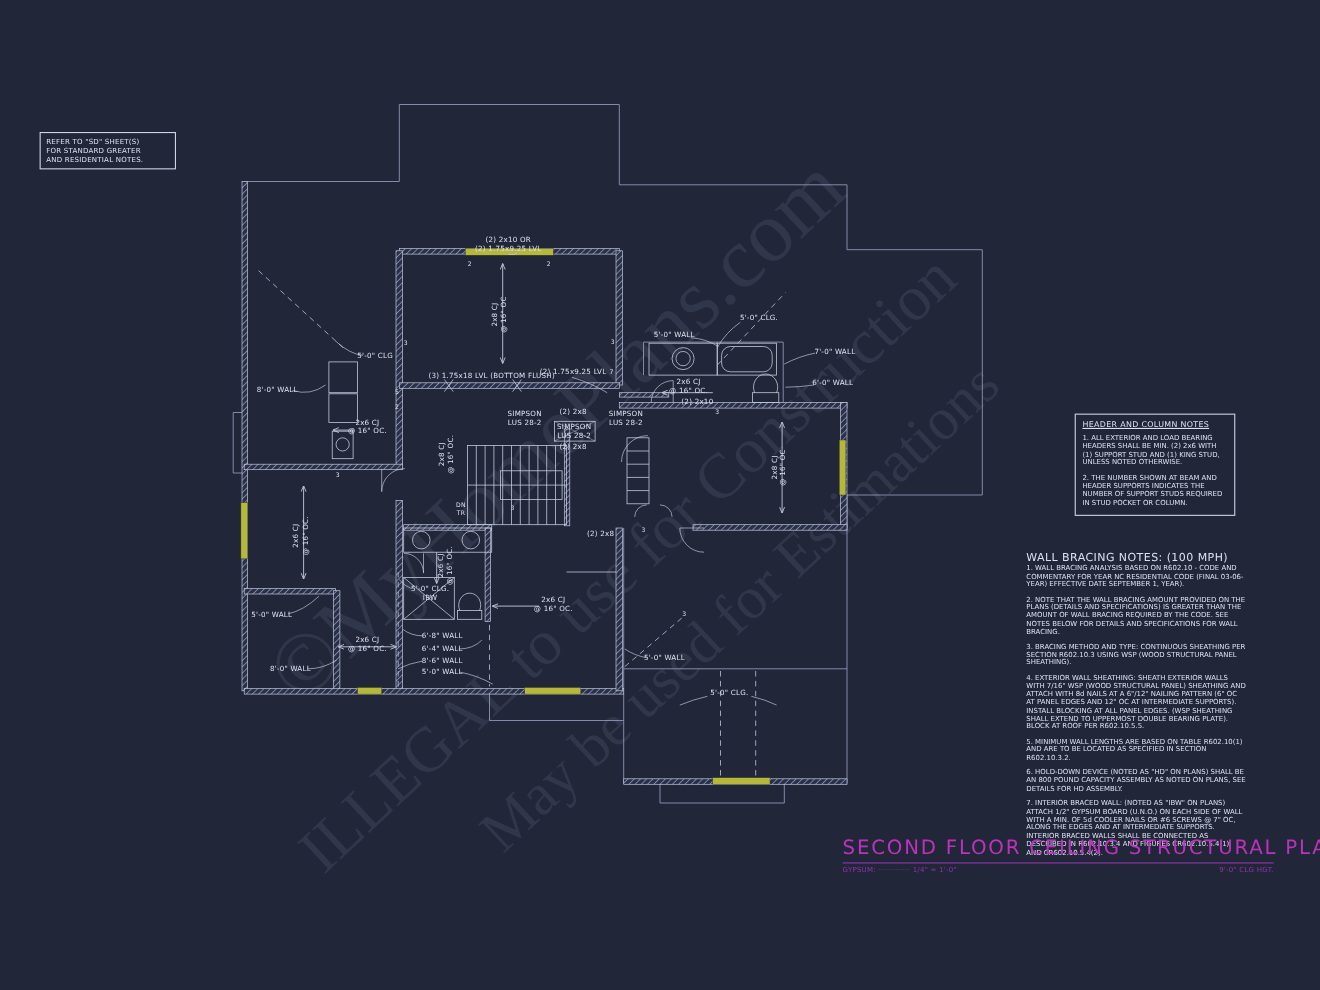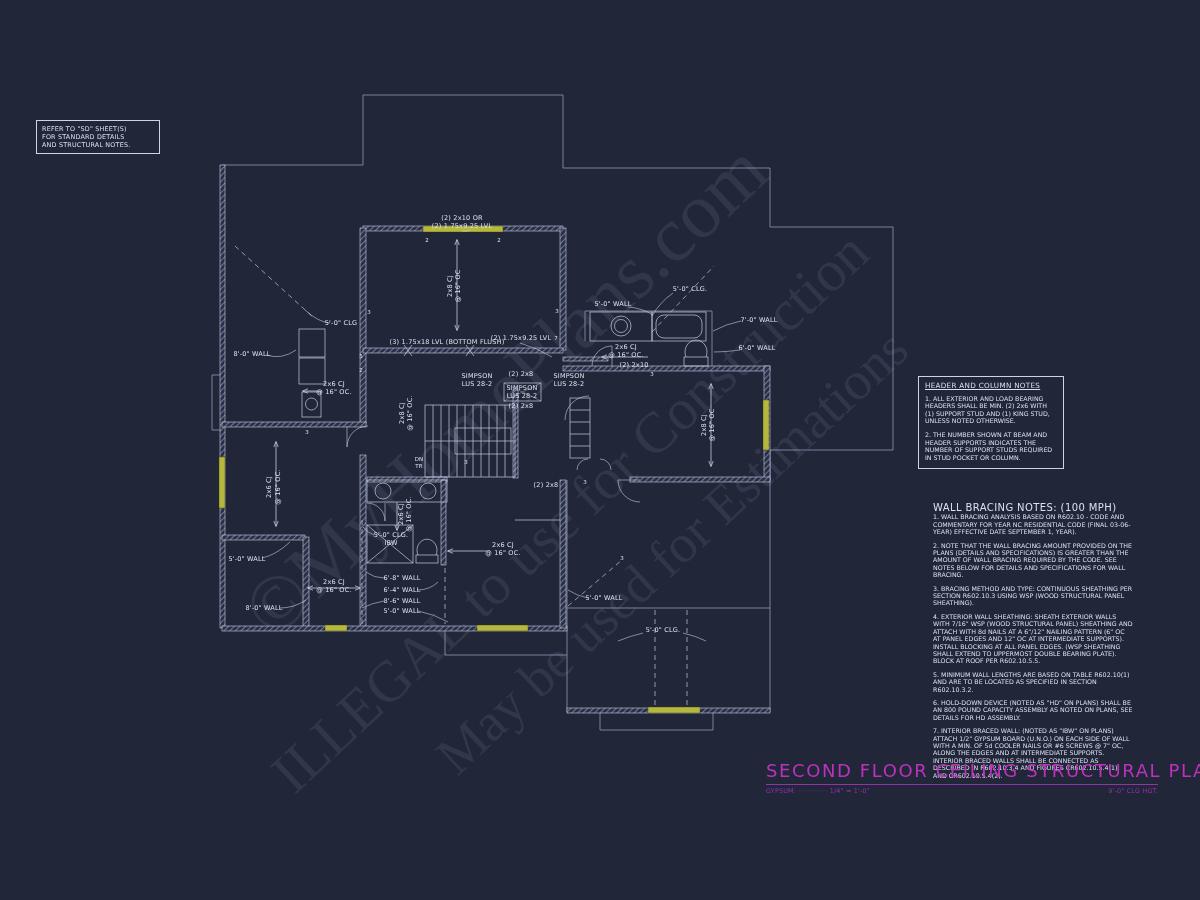--- a/index.html
+++ b/index.html
@@ -27,21 +27,21 @@
   .refnote{
     position:absolute;left:36px;top:120px;width:112px;
     border:1px solid #cdd4e6;padding:4px 5px;
     font-size:6.4px;line-height:8px;letter-spacing:.2px;
     z-index:5;
   }
   #plan-svg{position:absolute;left:0;top:0;z-index:4;}
   .plan-text{fill:#dde3f1;font-family:"DejaVu Sans",sans-serif;letter-spacing:.2px;}
 
   .hnotes{
-    position:absolute;left:918px;top:376px;width:132px;
+    position:absolute;left:977px;top:376px;width:132px;
     border:1px solid #cdd4e6;padding:5px 6px 7px 6px;
     font-size:6.3px;line-height:7.6px;z-index:5;
   }
   .hnotes h3{
     margin:0 0 5px 0;font-size:7.2px;font-weight:normal;
     text-decoration:underline;letter-spacing:.3px;
   }
   .hnotes p{margin:0 0 6px 0;}
   .hnotes p:last-child{margin-bottom:0;}
 
@@ -66,22 +66,22 @@
 </style>
 </head>
 <body>
 
 <div class="watermark" id="wm1">©MyHomePlans.com</div>
 <div class="watermark" id="wm2">ILLEGAL to use for Construction</div>
 <div class="watermark" id="wm3">May be used for Estimations</div>
 
 <div class="refnote">
   <div>REFER TO "SD" SHEET(S)</div>
-  <div>FOR STANDARD DETAILS</div>
-  <div>AND STRUCTURAL NOTES.</div>
+  <div>FOR STANDARD GREATER</div>
+  <div>AND RESIDENTIAL NOTES.</div>
 </div>
 
 <svg id="plan-svg" width="1200" height="900" viewBox="0 0 1200 900">
   <defs>
     <pattern id="hatch" width="4" height="4" patternUnits="userSpaceOnUse" patternTransform="rotate(45)">
       <rect width="4" height="4" fill="#2a3048"></rect>
       <line x1="0" y1="0" x2="0" y2="4" stroke="#aab4d0" stroke-width="1.1"></line>
     </pattern>
     <marker id="ah" viewBox="0 0 10 10" refX="9" refY="5" markerWidth="7" markerHeight="7" orient="auto-start-reverse">
       <path d="M0,1 L10,5 L0,9" fill="none" stroke="#c7cfe2" stroke-width="1.4"></path>

